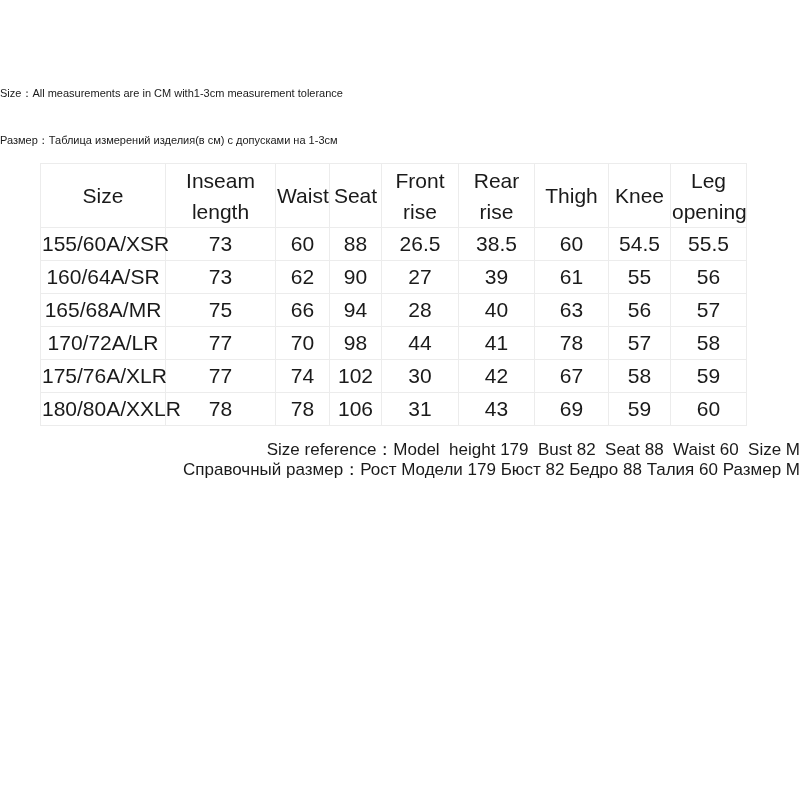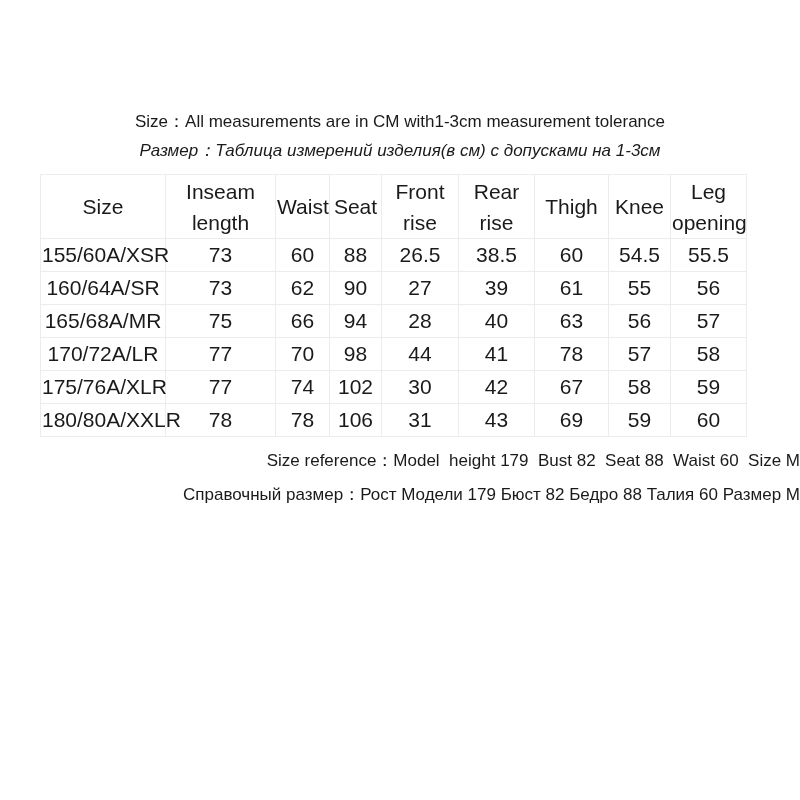--- a/index.html
+++ b/index.html
@@ -10,31 +10,30 @@
   .sheet {
     position: relative;
     width: 800px;
     height: 800px;
     background: #ffffff;
     font-family: "Liberation Sans", sans-serif;
     color: #1a1a1a;
     overflow: hidden;
   }
   .titles {
-    padding-top: 112px;
-    text-align: center;
-    font-size: 17px;
+    padding-top: 83px;
+    text-align: left;
+    font-size: 11px;
   }
   .title-line {
     line-height: 20px;
     white-space: pre;
   }
   .title-line + .title-line {
-    margin-top: 9px;
-    font-style: italic;
+    margin-top: 27px;
   }
   table.size-table {
     border-collapse: collapse;
     table-layout: fixed;
     width: 706px;
     margin: 13px 0 0 40px;
     font-size: 21px;
   }
   table.size-table th,
   table.size-table td {
@@ -58,21 +57,20 @@
   .footers {
     margin-top: 14px;
     text-align: right;
     font-size: 17px;
   }
   .footer-line {
     line-height: 20px;
     white-space: pre;
   }
   .footer-line + .footer-line {
-    margin-top: 14px;
     padding-left: 8px;
   }
 </style>
 </head>
 <body>
 
 <div class="sheet">
 
   <div class="titles">
     <div class="title-line">Size：All measurements are in CM with1-3cm measurement tolerance</div>

